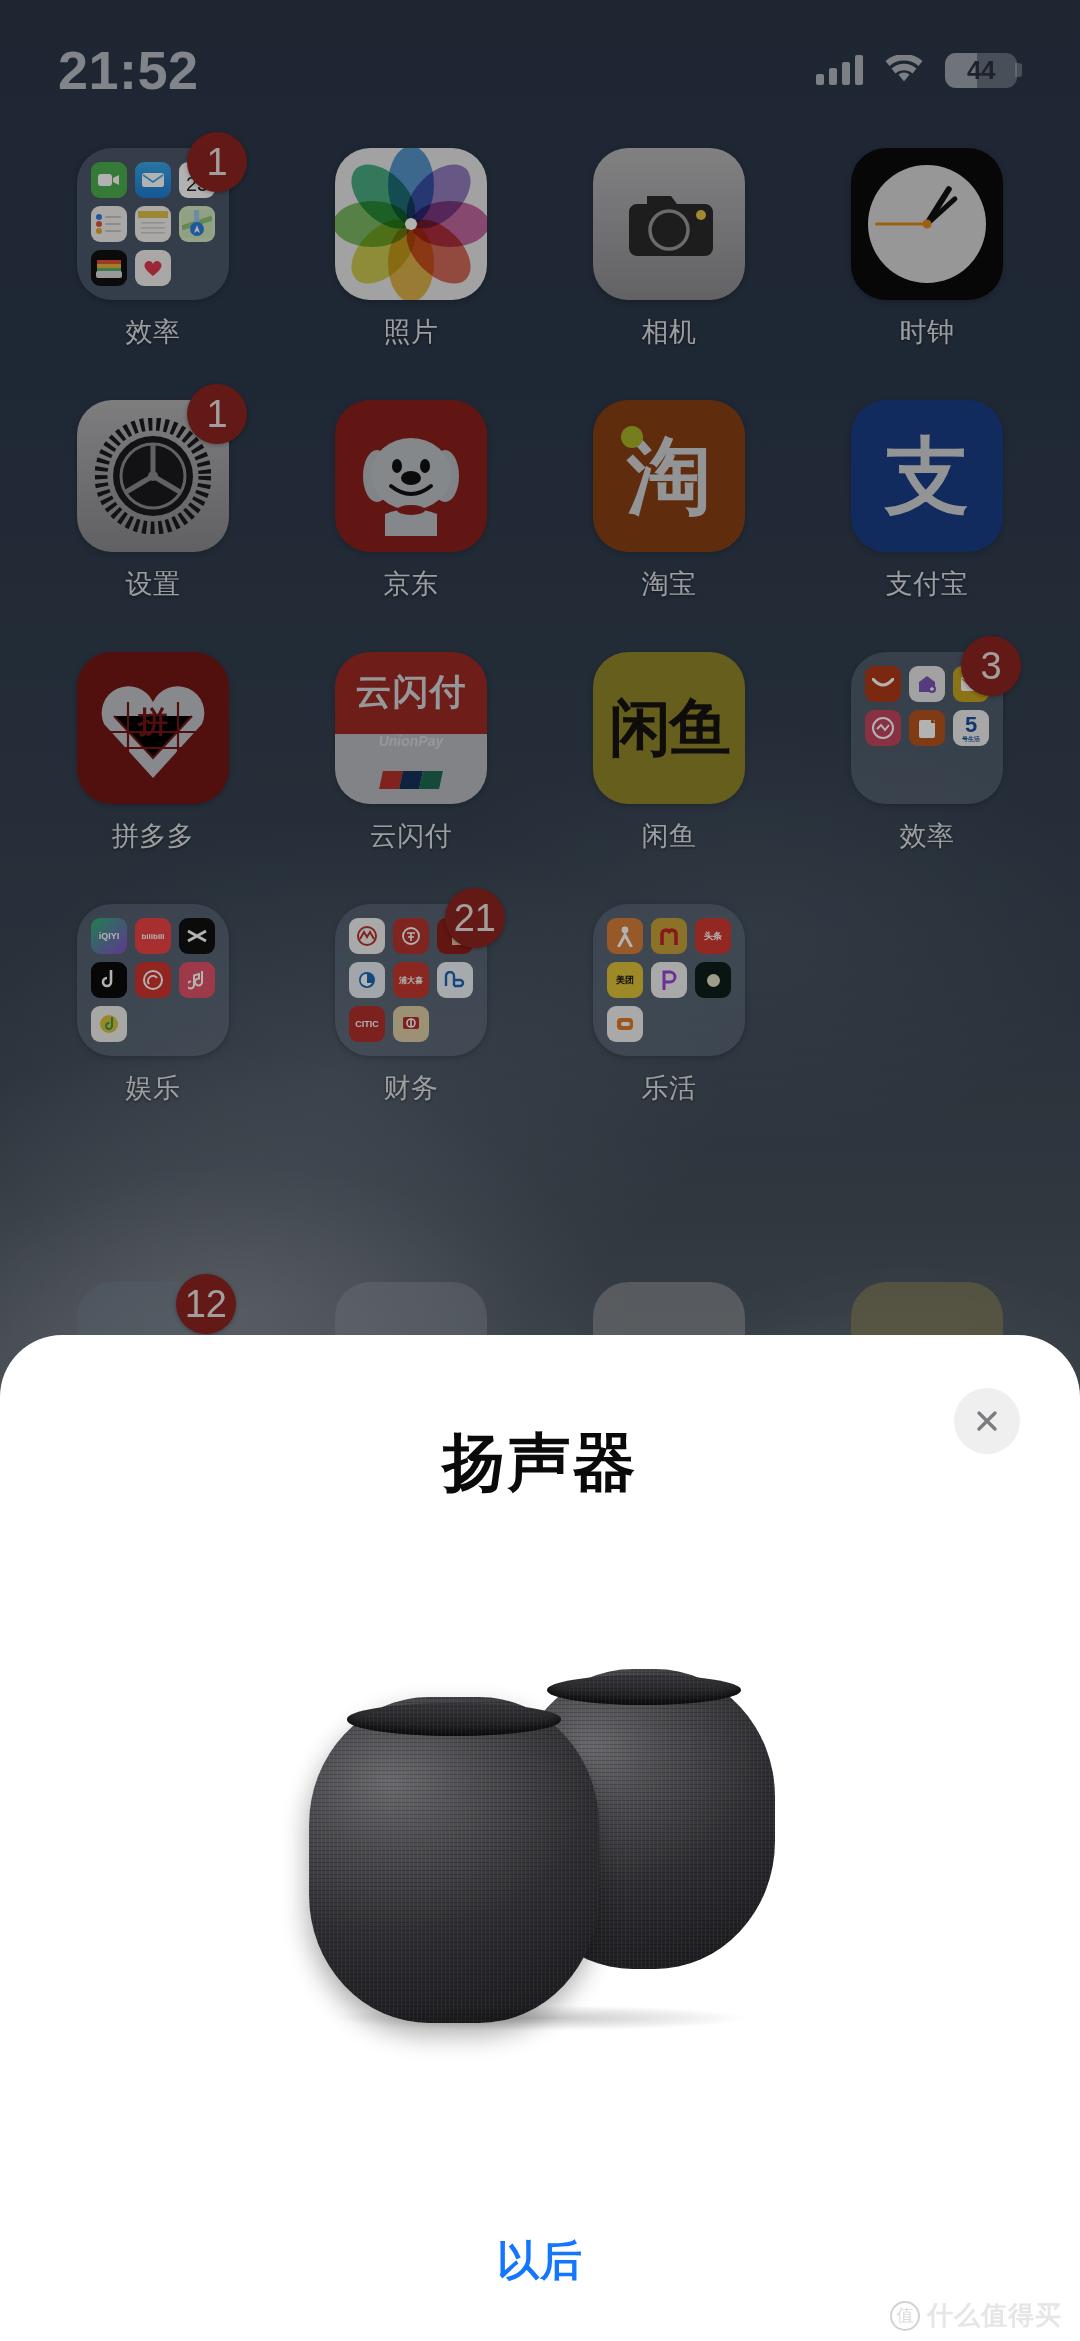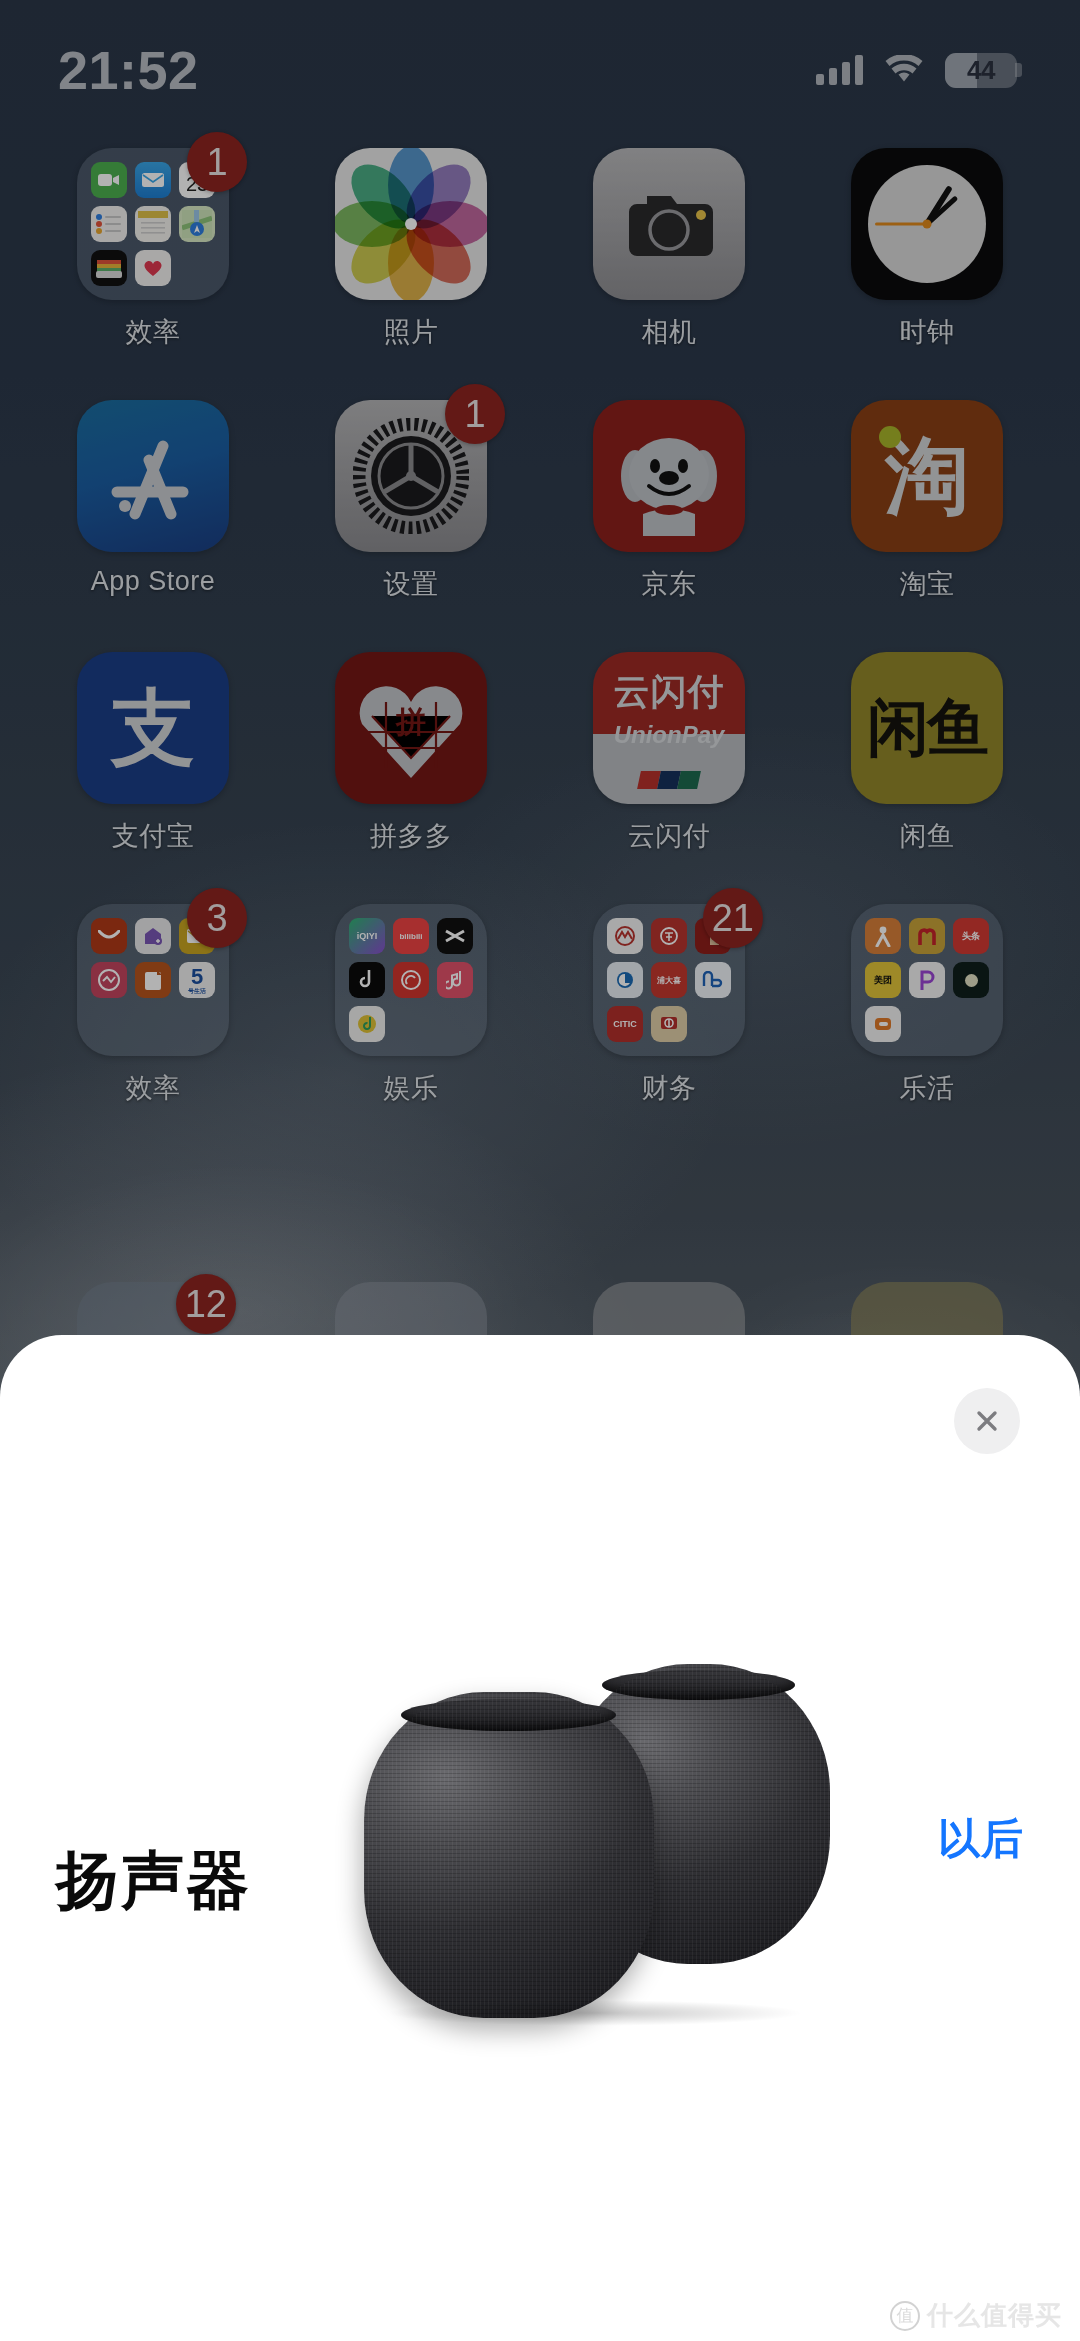--- a/index.html
+++ b/index.html
@@ -125,22 +125,22 @@
   .ic-unionpay{ background:linear-gradient(180deg,#9e2a24 0%,#9e2a24 54%,#b9bcc0 54%,#b9bcc0 100%); }
   .ic-xianyu{ background:#93872a; }
   .cn-glyph{ color:#d2d4d6; font-weight:800; font-size:84px; line-height:1;
              font-family:"DejaVu Sans",sans-serif; }
 
   
   .scrim{ position:absolute; inset:0; background:rgba(0,0,0,.30); z-index:8; }
   .sheet{
     position:absolute; left:0; bottom:0; width:1080px; height:1006px;
     background:#fff; border-radius:62px 62px 0 0; z-index:10;
-    display:flex; flex-direction:row; align-items:center;
-    padding:16px 56px; overflow:hidden;
+    display:flex; flex-direction:column; align-items:center;
+    padding:0 56px; overflow:hidden;
   }
   .close-btn{
     position:absolute; top:53px; right:60px; width:66px; height:66px;
     border-radius:50%; background:#efeff0; border:none; cursor:pointer;
     display:flex; align-items:center; justify-content:center;
   }
   .sheet-title{
     margin-top:85px; font-size:63px; font-weight:700; color:#0a0a0a;
     letter-spacing:2px; font-family:"DejaVu Sans",sans-serif;
   }
@@ -341,35 +341,20 @@
             <div class="hand" style="width:44px;height:6px;transform:translate(0,-50%) rotate(-58deg);"></div>
             <div class="hand" style="width:40px;height:5px;transform:translate(0,-50%) rotate(-42deg);"></div>
             <div class="hand" style="width:52px;height:3px;background:#e08a1e;transform:translate(0,-50%) rotate(180deg);"></div>
             <div style="position:absolute;left:50%;top:50%;width:9px;height:9px;border-radius:50%;background:#e08a1e;transform:translate(-50%,-50%);"></div>
           </div>
         </div>
       </div>
       <div class="app-label">时钟</div>
     </div>
 
-    <div class="app">
-      <div class="app-icon-wrap">
-        <div class="icon ic-appstore">
-          <svg width="100" height="92" viewBox="0 0 100 92">
-            <g stroke="#c9ccd0" stroke-width="11" stroke-linecap="round" fill="none">
-              <path d="M32 84 L60 16"></path>
-                <path d="M68 84 L46 30"></path>
-                <path d="M14 62 L80 62"></path>
-            </g>
-            <circle cx="22" cy="76" r="6" fill="#c9ccd0"></circle>
-          </svg>
-        </div>
-      </div>
-      <div class="app-label">App Store</div>
-    </div>
 
     <div class="app">
       <div class="app-icon-wrap">
         <div class="icon ic-settings">
           <svg width="116" height="116" viewBox="0 0 116 116">
             <circle cx="58" cy="58" r="52" fill="none" stroke="#1b1b1d" stroke-width="13" stroke-dasharray="4 4"></circle>
             <circle cx="58" cy="58" r="40" fill="#1b1b1d"></circle>
             <circle cx="58" cy="58" r="32" fill="none" stroke="#8b8b8f" stroke-width="3"></circle>
             <g stroke="#8b8b8f" stroke-width="5">
               <path d="M58 58 L58 27"></path>
@@ -438,21 +423,21 @@
           <span style="position:relative;color:#751715;font-weight:800;font-size:30px;font-family:'DejaVu Sans',sans-serif;top:-6px;">拼</span>
         </div>
       </div>
       <div class="app-label">拼多多</div>
     </div>
 
     <div class="app">
       <div class="app-icon-wrap">
         <div class="icon ic-unionpay" style="flex-direction:column;justify-content:flex-start;padding-top:16px;">
           <span style="color:#d6d9dc;font-weight:800;font-size:36px;letter-spacing:1px;font-family:'DejaVu Sans',sans-serif;">云闪付</span>
-          <span style="color:#d6d9dc;font-weight:800;font-size:24px;font-style:italic;margin-top:4px;">UnionPay</span>
+          <span style="color:#d6d9dc;font-weight:800;font-size:14px;font-style:italic;margin-top:16px;">UnionPay</span>
           <div style="display:flex;margin-top:22px;height:18px;width:60px;transform:skewX(-12deg);">
             <div style="flex:1;background:#b8312c;"></div>
               <div style="flex:1;background:#16325c;"></div>
               <div style="flex:1;background:#1d6b4f;"></div>
           </div>
         </div>
       </div>
       <div class="app-label">云闪付</div>
     </div>
 

